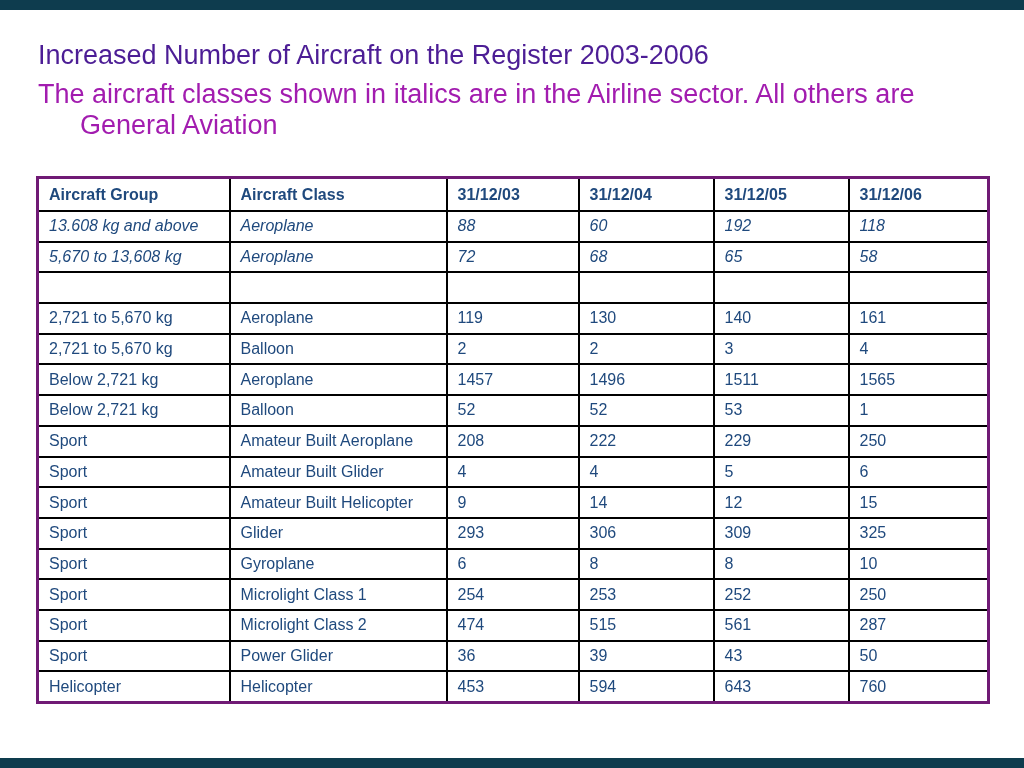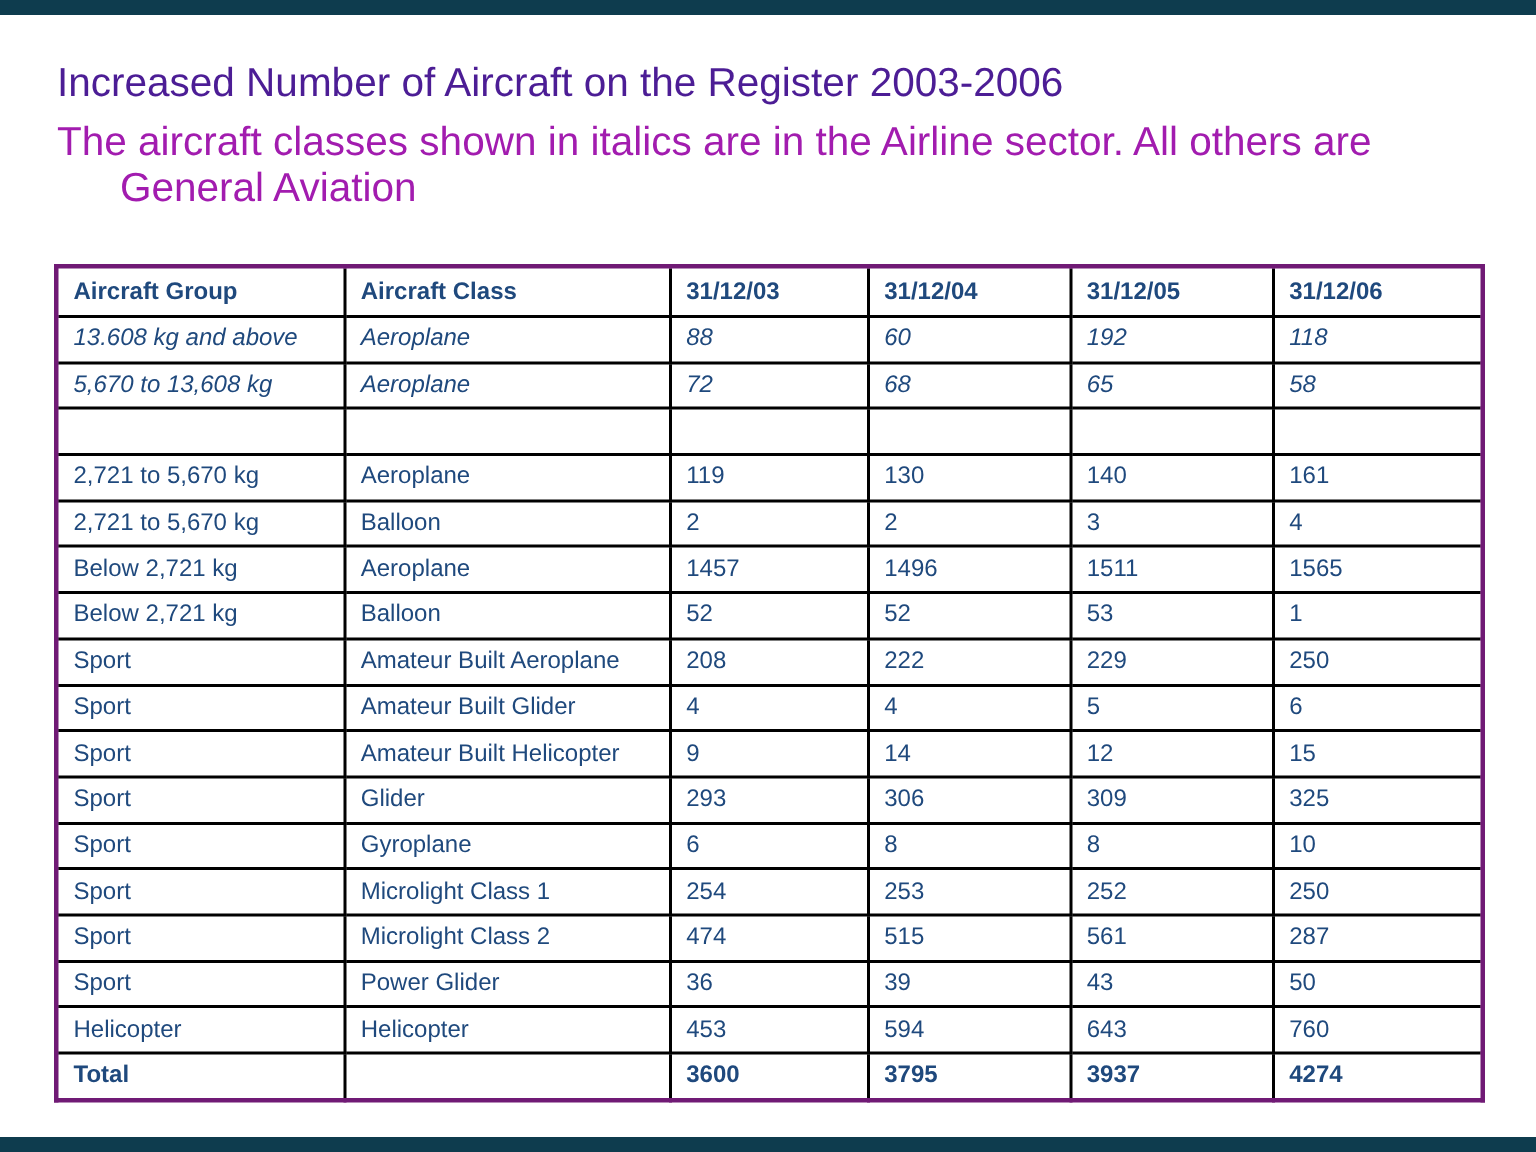--- a/index.html
+++ b/index.html
@@ -205,24 +205,16 @@
         <td>50</td>
       </tr>
       <tr class="row-normal">
         <td>Helicopter</td>
         <td>Helicopter</td>
         <td>453</td>
         <td>594</td>
         <td>643</td>
         <td>760</td>
       </tr>
-      <tr class="row-total">
-        <td>Total</td>
-        <td></td>
-        <td>3600</td>
-        <td>3795</td>
-        <td>3937</td>
-        <td>4274</td>
-      </tr>
     </tbody>
 </table>
 
 <div class="edge-bar bottom"></div>
 
 </body></html>

